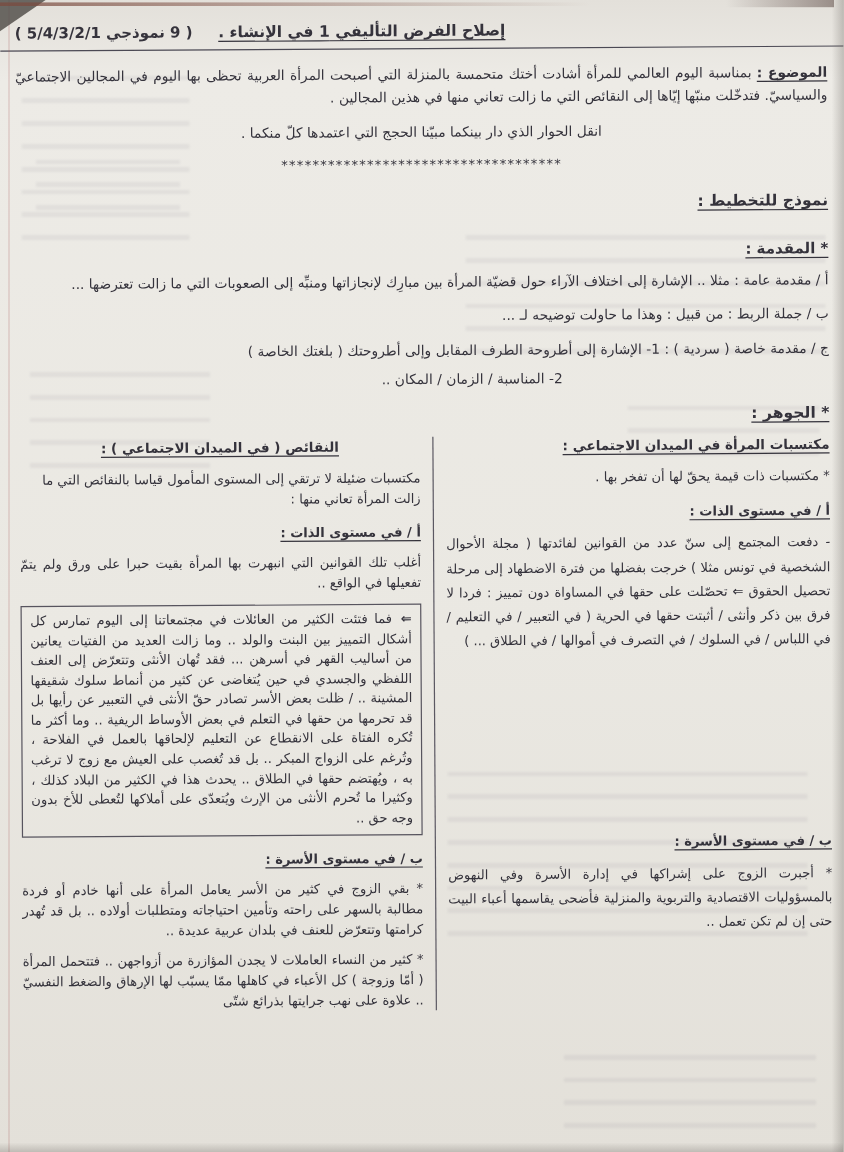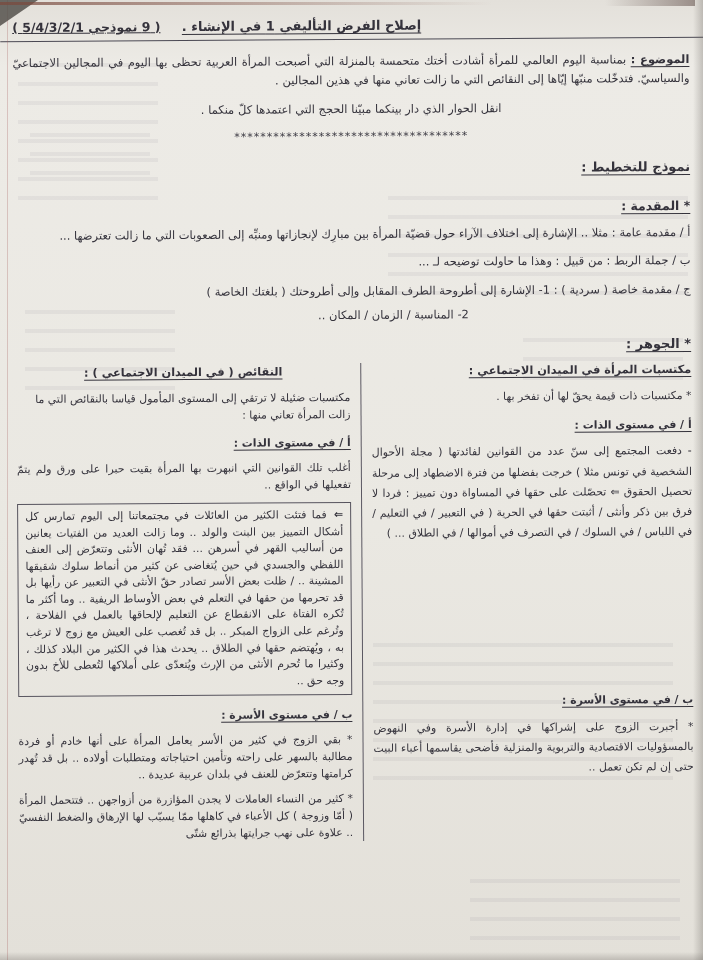--- a/index.html
+++ b/index.html
@@ -36,21 +36,21 @@
   .content{ position:relative; z-index:1; padding:10px 14px 0 12px;
     transform:rotate(-0.35deg); transform-origin:50% 0; }
 
   .u{ text-decoration:underline; text-underline-offset:3px; text-decoration-thickness:1px; }
   .bold{ font-weight:bold;margin-top:36px; }
 
   .header-row{ display:flex; align-items:baseline; margin-top:8px; font-size:13px; font-weight:bold; }
   .header-spacer{ flex:0 0 268px; }
   .header-title{ white-space:nowrap; }
   .flex-fill{ flex:1; }
-  .score-note{ white-space:nowrap; font-size:12.5px;text-decoration:underline; }
+  .score-note{ white-space:nowrap; font-size:12.5px; }
   .header-rule{ border:none; border-top:1.4px solid #4b4954; margin:6px -14px 0 -12px; }
 
   .subject{ margin-top:12px; font-size:11.5px; line-height:1.65; text-align:justify; }
   .task-line{ margin-top:12px; font-size:11.5px; text-align:center; }
   .stars{ margin-top:14px; text-align:center; font-size:11px; letter-spacing:1px; color:#3b3942; }
 
   .plan-heading{ margin-top:18px; font-size:13px; }
   .intro-heading{ margin-top:24px; font-size:12.5px; }
   .plan-item{ margin-top:10px; font-size:11.5px; line-height:1.6; }
   .plan-item-indent{ margin-top:8px; margin-right:222px; font-size:11.5px; }

